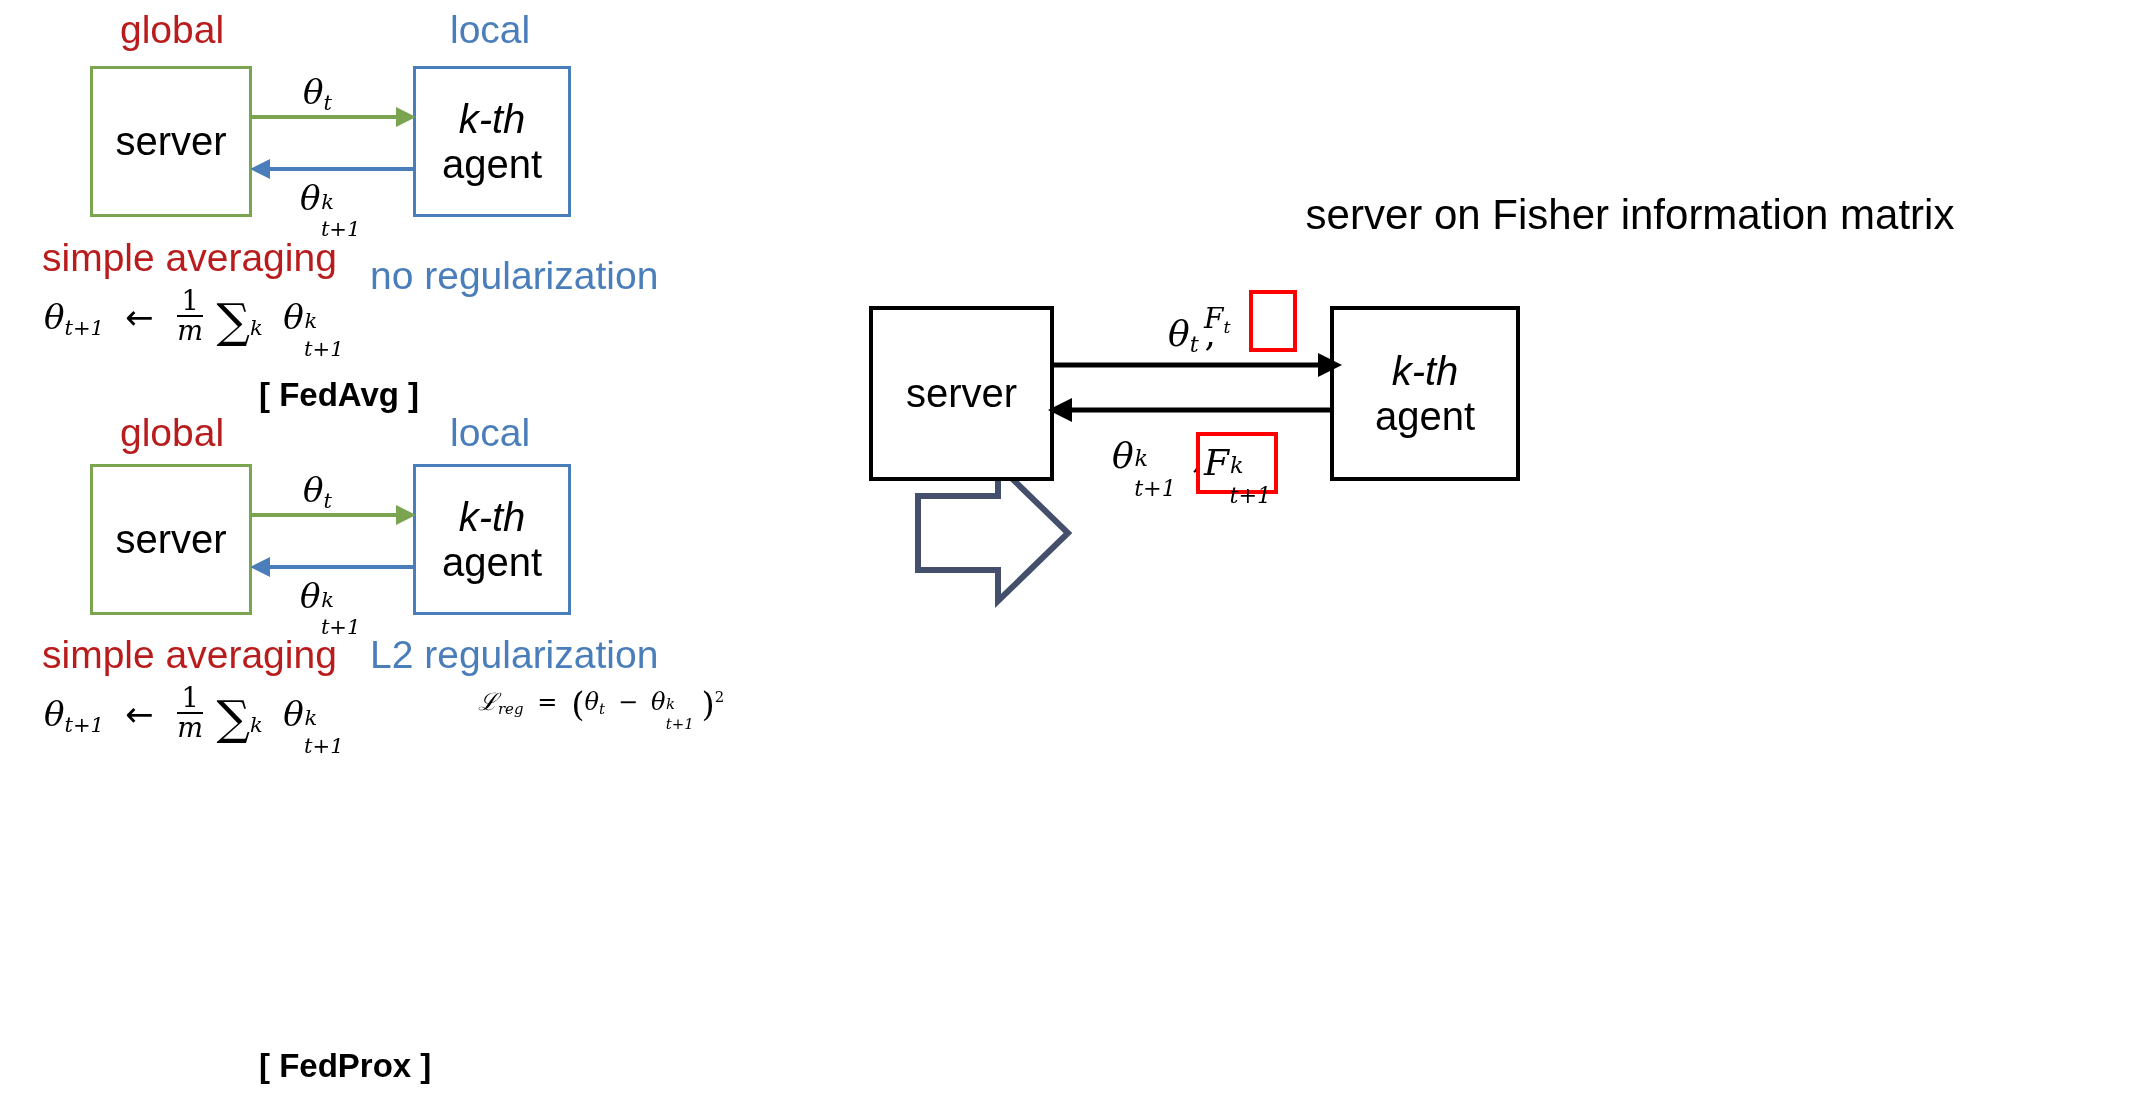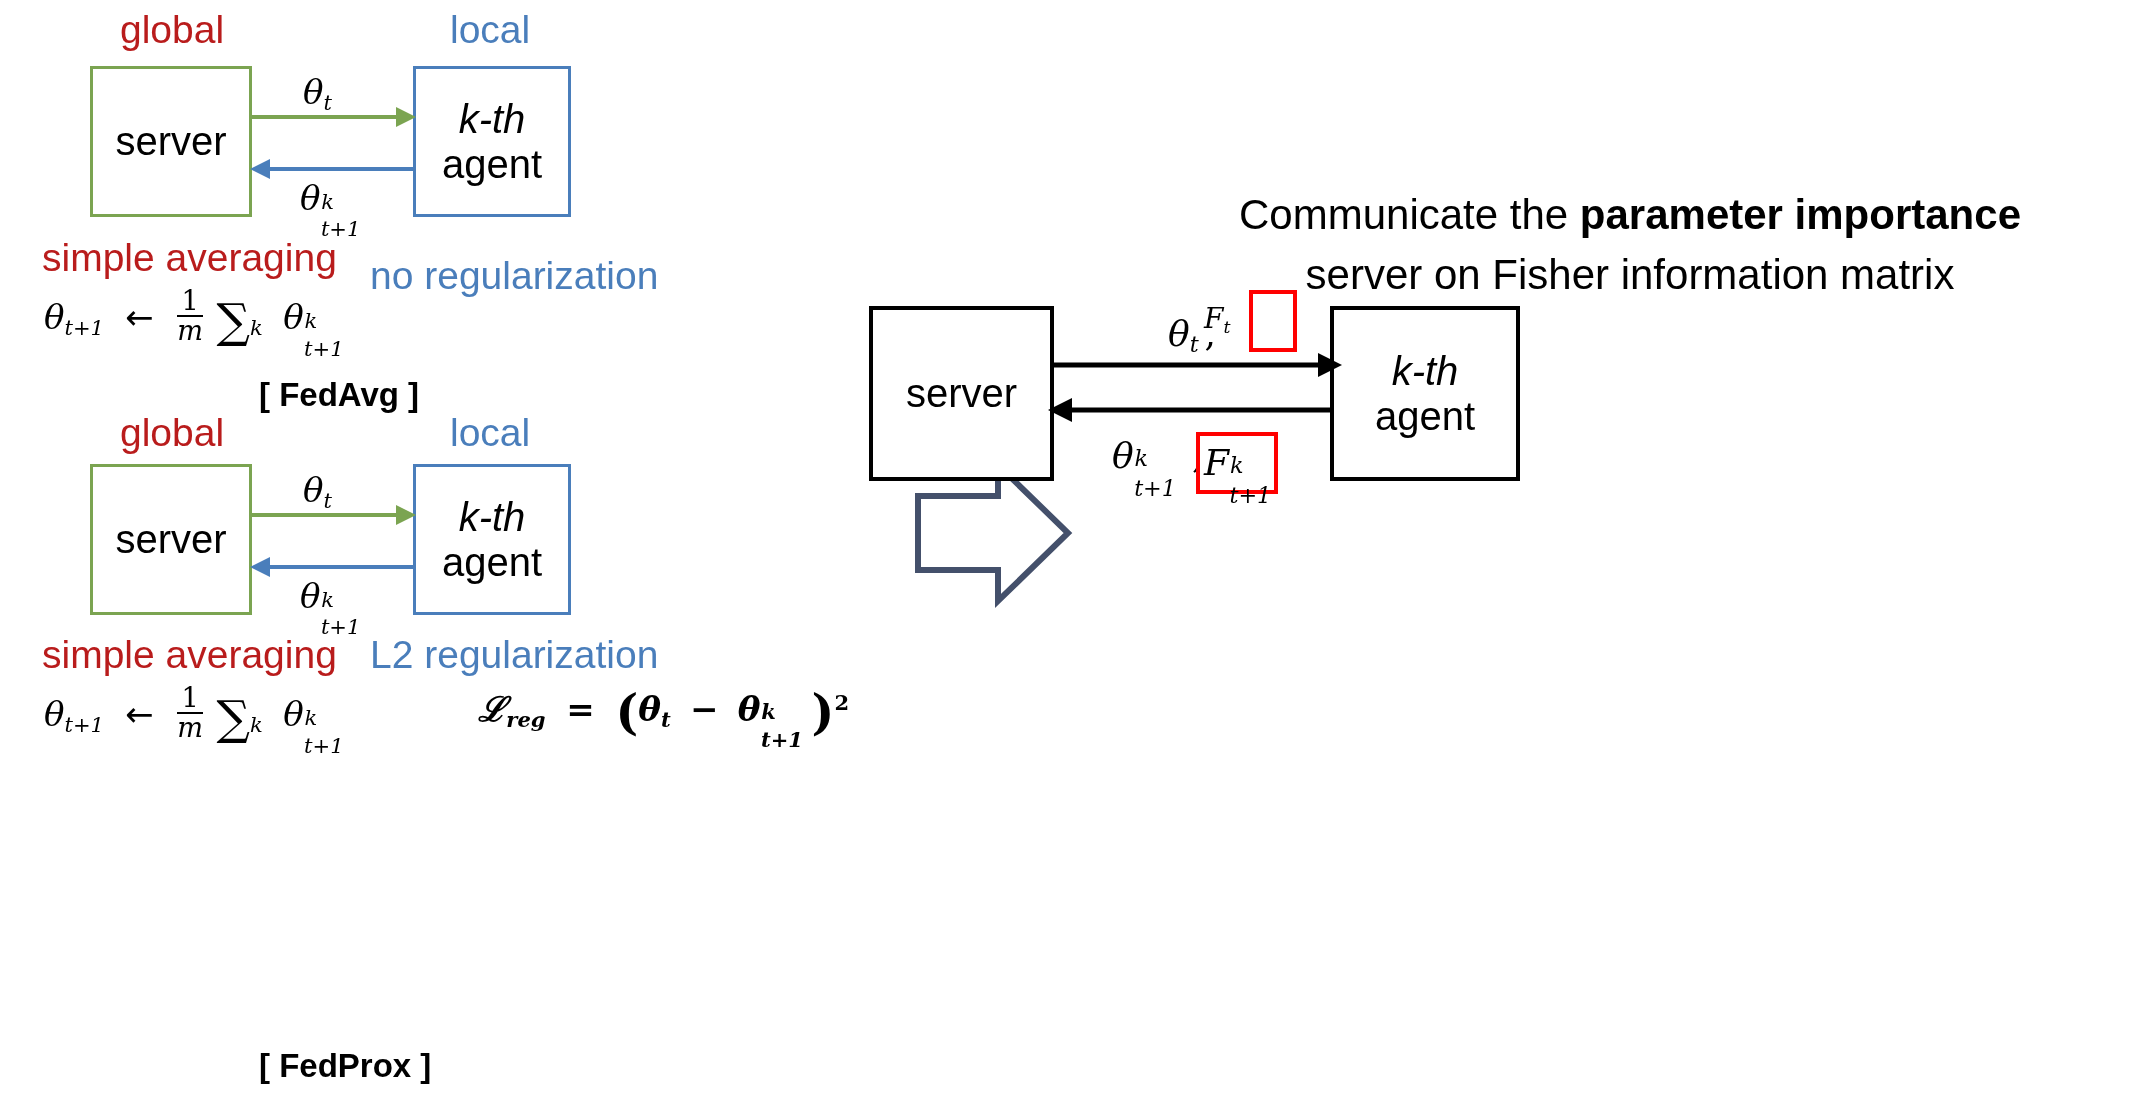--- a/index.html
+++ b/index.html
@@ -221,38 +221,35 @@
 <div class="cap cap-blue" style="left:370px; top:633px;text-align:right;">L2 regularization</div>
 
 <div class="math" style="left:44px; top:684px; font-size:34px;">
   <span>θ</span><sub>t+1</sub>
   <span class="arrowglyph" style="margin:0 0.30em;">←</span>
   <span class="frac"><span class="num">1</span><span class="den">m</span></span>
   <span class="bigop">∑</span><sub>k</sub>
   <span style="margin-left:0.28em;">θ</span><span class="stack"><span class="sp">k</span><span class="sb">t+1</span></span><span style="display:inline-block;width:1.55em;"></span>
 </div>
 
-<div class="math" style="left:478px; top:684px; font-size:34px;font-weight:bold;">
+<div class="math" style="left:478px; top:684px; font-size:24px;">
   <span class="cal">ℒ</span><sub>reg</sub>
   <span class="up" style="margin:0 0.26em;">=</span>
   <span class="paren">(</span><span>θ</span><sub>t</sub>
   <span class="up" style="margin:0 0.22em;">−</span>
   <span>θ</span><span class="stack"><span class="sp">k</span><span class="sb">t+1</span></span><span style="display:inline-block;width:1.50em;"></span><span class="paren">)</span><sup style="font-style:normal;">2</sup>
 </div>
 
 <div class="alg-label" style="left:259px; top:1047px;">[ FedProx ]</div>
 
 <svg class="arrow-svg" style="left:910px; top:463px;" width="170" height="140" viewBox="0 0 170 140">
   <polygon points="8,33 88,33 88,2 158,70 88,138 88,107 8,107" fill="#ffffff" stroke="#44506b" stroke-width="6" stroke-linejoin="miter"></polygon>
 </svg>
 
 <div class="statement" style="left:1140px; top:185px; width:980px;">
-  <div>
-    <span>Communicate the </span><b>parameter importance</b>
-  </div>
   <div>server on Fisher information matrix</div>
 </div>
 
 <div class="node-box box-black" style="left:869px; top:306px; width:185px; height:175px; font-size:40px;">
   <span class="label-line">server</span>
 </div>
 
 <div class="node-box box-black" style="left:1330px; top:306px; width:190px; height:175px; font-size:40px; flex-direction:column;">
   <span class="label-line" style="font-style:italic;">k-th</span>
   <span class="label-line">agent</span>

